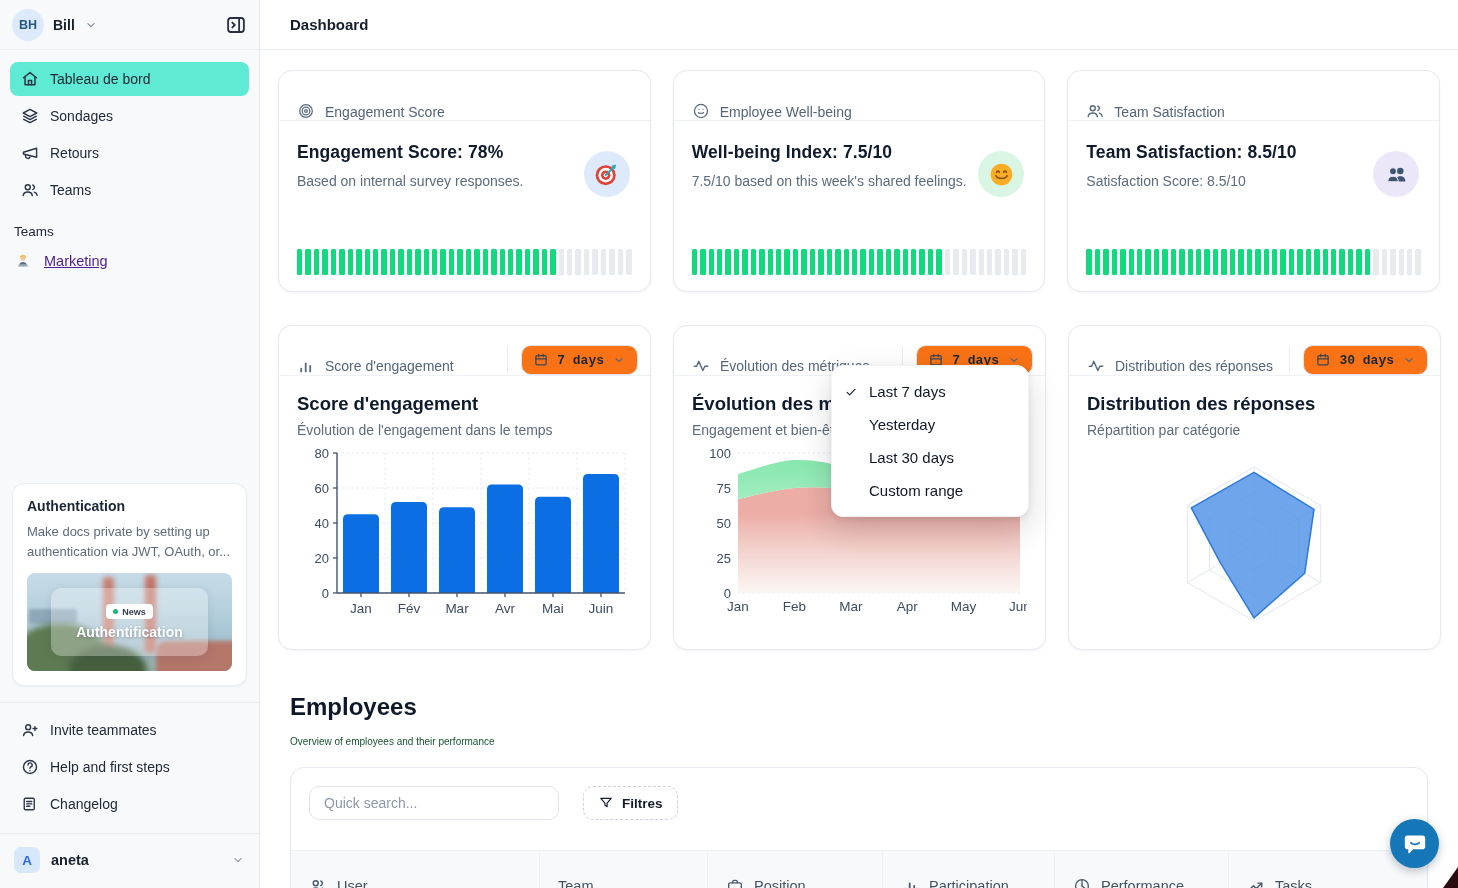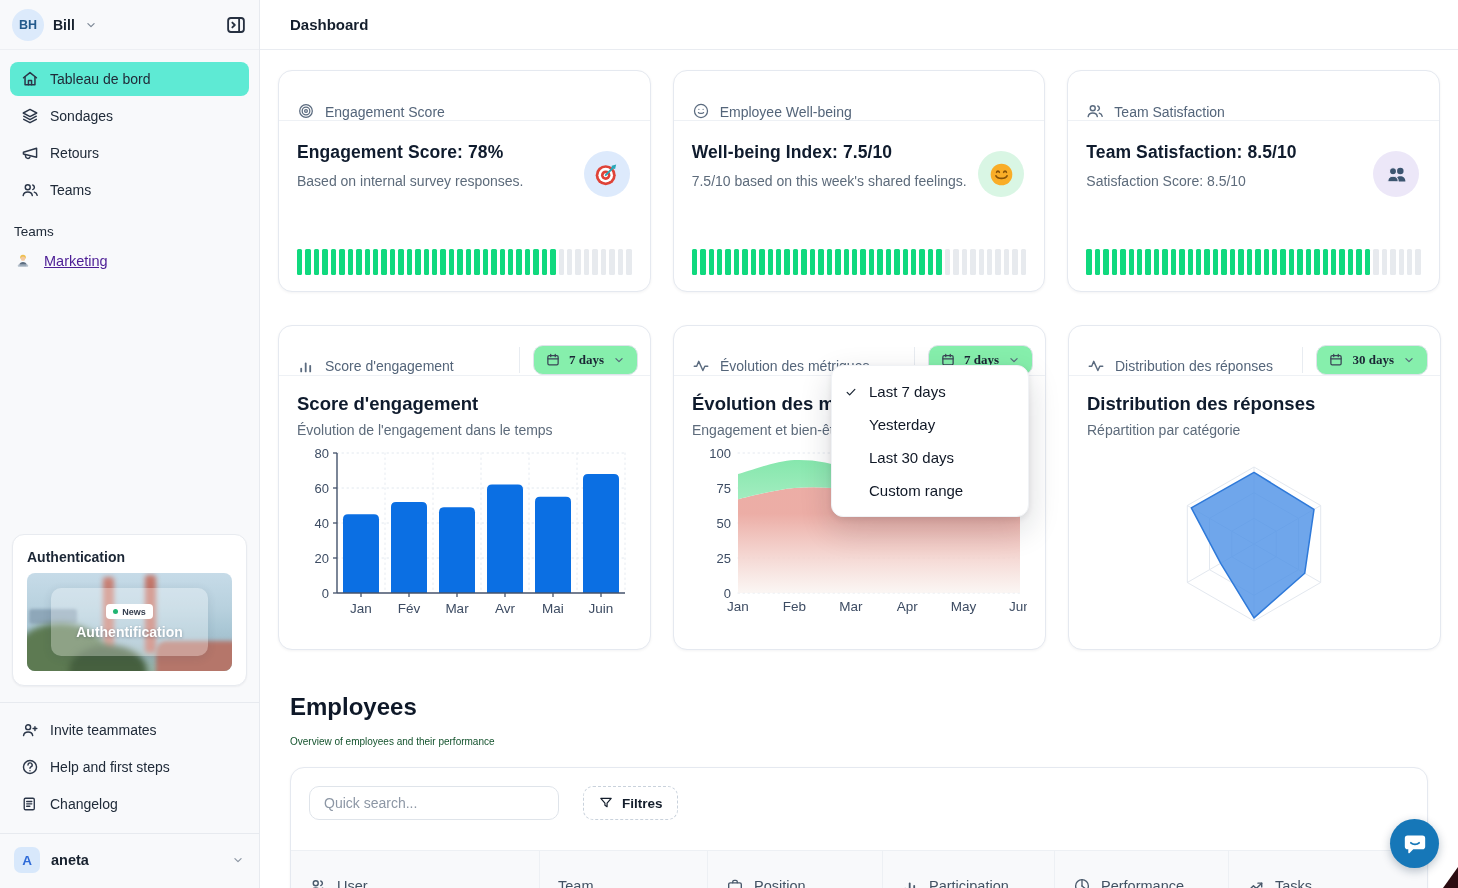--- a/index.html
+++ b/index.html
@@ -63,21 +63,21 @@
   .progress { position:absolute; left:18px; right:18px; bottom:16px; display:flex; gap:3px; height:26px; }
   .seg { flex:1; border-radius:1.5px; background:#e7eaee; }
   .seg.on { background:#10d97e; }
 
   .chart-row { display:flex; gap:22px; margin-top:33px; }
   .chart-card { flex:1; height:325px; position:relative; }
   .chart-head { justify-content:space-between; padding-right:12px; }
   .ch-left { display:flex; align-items:center; gap:10px; min-width:0; white-space:nowrap; overflow:hidden; }
   .ch-right { display:flex; align-items:center; gap:13px; }
   .vdiv { width:1px; height:26px; background:#e8ecf1; }
-  .range-btn { display:flex; align-items:center; gap:8px; border:1px solid #dfe4eb; border-radius:10px; padding:6px 11px; font-size:13px; font-weight:600; color:#1b2635; background:#86efac; cursor:pointer; font-family:Liberation Serif, serif; }
+  .range-btn { display:flex; align-items:center; gap:8px; border:1px solid #dfe4eb; border-radius:10px; padding:6px 11px; font-size:13px; font-weight:600; color:#1b2635; background:#f97316; cursor:pointer; font-family:Liberation Mono, monospace; }
   .range-btn .icon { color:#3a4656; }
   .range-btn .chev { color:#55657a; }
   .chart-body { padding:10px 18px 0; }
   .chart-title { font-size:18.5px; font-weight:700; color:#0f1b2d; margin:7px 0 7px; white-space:nowrap; overflow:hidden; }
   .chart-sub { font-size:14px; color:#5d6b7b; margin-bottom:9px; white-space:nowrap; overflow:hidden; }
   .chart-slot svg { display:block; }
 
   .menu { position:absolute; top:39px; right:16px; width:198px; background:#fff; border-radius:12px; border:1px solid #f0f2f5; box-shadow:0 12px 32px rgba(16,24,40,.16), 0 2px 6px rgba(16,24,40,.08); padding:9px 0; z-index:10; }
   .menu-item { position:relative; padding:8px 16px 8px 37px; font-size:15px; color:#101826; cursor:pointer; }
   .menu-check { position:absolute; left:12px; top:50%; transform:translateY(-50%); color:#1b2635; }
@@ -182,20 +182,21 @@
               <rect x="7.4" y="17.6" width="9.2" height="1.4" fill="#93a3b2"></rect>
             </svg>
           </span>
           <span>Marketing</span>
         </div>
       </div>
     <div class="sb-spacer"></div>
 
     <div class="promo">
       <div class="promo-title">Authentication</div>
+      <div class="promo-body">Make docs private by setting up authentication via JWT, OAuth, or...</div>
       <div class="promo-img">
         <div class="blob b-city"></div>
         <div class="blob b-bridge1"></div>
         <div class="blob b-bridge2"></div>
         <div class="blob b-tree1"></div>
         <div class="blob b-tree2"></div>
         <div class="blob b-fort"></div>
         <div class="promo-overlay">
           <div class="news-pill">
             <span class="news-dot"></span>

